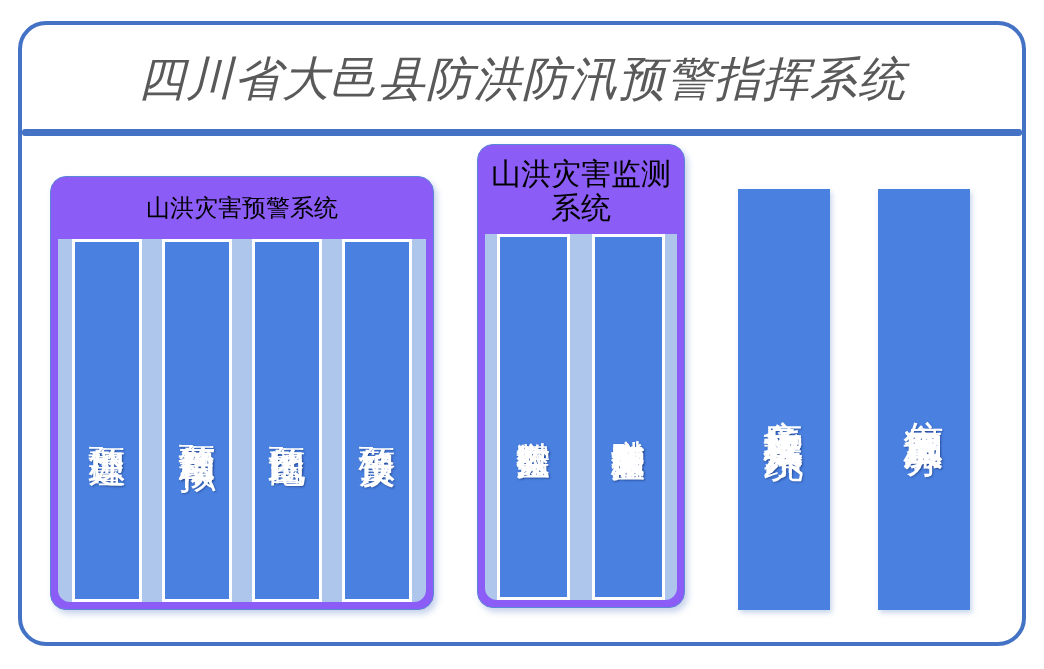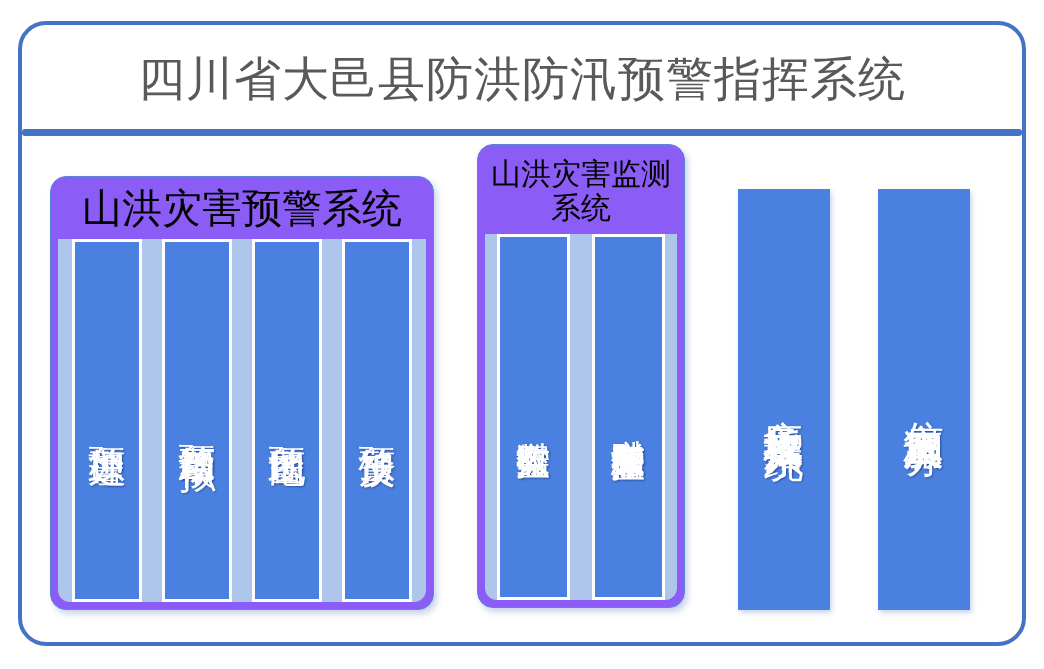--- a/index.html
+++ b/index.html
@@ -23,20 +23,21 @@
   }
 
   
   #header-area{
     position:absolute;
     left:22px; top:25px;
     width:1000px; height:108px;
     display:flex;
     align-items:center;
     justify-content:center;
+    font-style:italic;
   }
   #page-title{
     font-size:47px;
     line-height:1.05;
     color:#595959;
     letter-spacing:1px;
     white-space:nowrap;
     font-weight:400;
   }
   #title-divider{
@@ -54,21 +55,21 @@
     border:1.6px solid #5b86d6;
     border-radius:16px;
     background:#8b5cf6;
     box-shadow:3px 4px 6px rgba(70,110,190,.30);
   }
   .panel-title{
     position:absolute;
     left:0; right:0;
     text-align:center;
     color:#000000;
-    font-size:40px;
+    font-size:24px;
     line-height:34px;
     white-space:nowrap;
     pointer-events:none;
   }
   .panel-body{
     position:absolute;
     background:#aec5ec;
     display:flex;
     align-items:stretch;
   }

